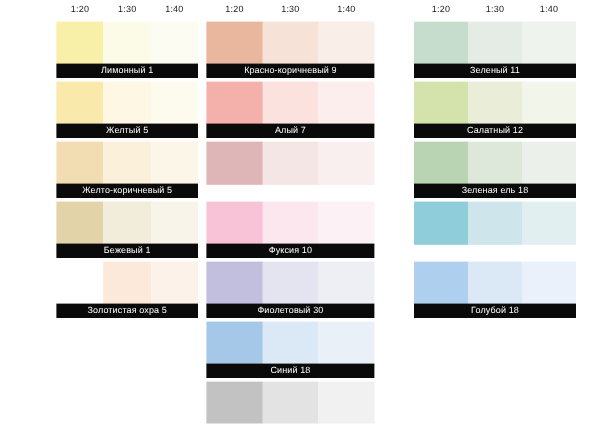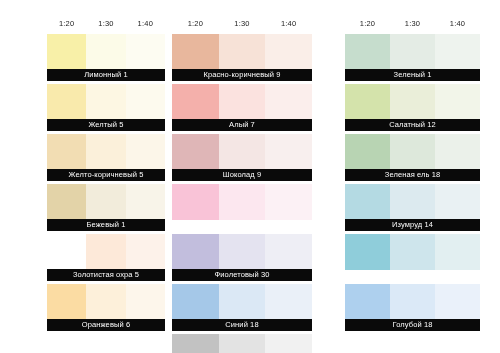--- a/index.html
+++ b/index.html
@@ -18,21 +18,21 @@
   .chart {
     position: absolute;
     left: 0;
     top: 0;
     width: 500px;
     height: 353px;
     background: #ffffff;
   }
   .column {
     position: absolute;
-    top: 16px;
+    top: 0;
   }
   .col-1 { left: 47px;  width: 118px; }
   .col-2 { left: 172px; width: 140px; }
   .col-3 { left: 345px; width: 135px; }
 
   .ratio-header {
     position: relative;
     height: 18px;
     width: 100%;
   }
@@ -126,28 +126,20 @@
         <div class="name-bar">Бежевый 1</div>
       </div>
       <div class="swatch-row">
         <div class="swatch-strip">
           <div class="swatch-cell"></div>
           <div class="swatch-cell" style="background: rgb(253, 233, 217);"></div>
           <div class="swatch-cell" style="background: rgb(253, 242, 234);"></div>
         </div>
         <div class="name-bar">Золотистая охра 5</div>
       </div>
-      <div class="swatch-row">
-        <div class="swatch-strip">
-          <div class="swatch-cell" style="background: rgb(251, 220, 163);"></div>
-          <div class="swatch-cell" style="background: rgb(253, 240, 218);"></div>
-          <div class="swatch-cell" style="background: rgb(253, 246, 235);"></div>
-        </div>
-        <div class="name-bar">Оранжевый 6</div>
-      </div>
     </div>
   <div class="column col-2">
       <div class="ratio-header">
         <div class="ratio-label" style="left: 0%; width: 33.3333%;">1:20</div>
         <div class="ratio-label" style="left: 33.3333%; width: 33.3333%;">1:30</div>
         <div class="ratio-label" style="left: 66.6666%; width: 33.3333%;">1:40</div>
       </div>
       <div class="swatch-row">
         <div class="swatch-strip">
           <div class="swatch-cell" style="background: rgb(232, 183, 157);"></div>
@@ -163,28 +155,28 @@
           <div class="swatch-cell" style="background: rgb(251, 238, 236);"></div>
         </div>
         <div class="name-bar">Алый 7</div>
       </div>
       <div class="swatch-row">
         <div class="swatch-strip">
           <div class="swatch-cell" style="background: rgb(223, 182, 183);"></div>
           <div class="swatch-cell" style="background: rgb(244, 230, 228);"></div>
           <div class="swatch-cell" style="background: rgb(248, 239, 238);"></div>
         </div>
-        <div class="name-bar">Шоколад 9</div>
       </div>
       <div class="swatch-row">
         <div class="swatch-strip">
           <div class="swatch-cell" style="background: rgb(249, 195, 215);"></div>
           <div class="swatch-cell" style="background: rgb(252, 231, 239);"></div>
           <div class="swatch-cell" style="background: rgb(252, 241, 245);"></div>
         </div>
+        <div class="name-bar">Фуксия 10</div>
       </div>
       <div class="swatch-row">
         <div class="swatch-strip">
           <div class="swatch-cell" style="background: rgb(194, 190, 221);"></div>
           <div class="swatch-cell" style="background: rgb(228, 227, 240);"></div>
           <div class="swatch-cell" style="background: rgb(238, 238, 245);"></div>
         </div>
         <div class="name-bar">Фиолетовый 30</div>
       </div>
       <div class="swatch-row">
@@ -209,48 +201,40 @@
         <div class="ratio-label" style="left: 0%; width: 33.3333%;">1:20</div>
         <div class="ratio-label" style="left: 33.3333%; width: 33.3333%;">1:30</div>
         <div class="ratio-label" style="left: 66.6666%; width: 33.3333%;">1:40</div>
       </div>
       <div class="swatch-row">
         <div class="swatch-strip">
           <div class="swatch-cell" style="background: rgb(198, 221, 205);"></div>
           <div class="swatch-cell" style="background: rgb(228, 236, 229);"></div>
           <div class="swatch-cell" style="background: rgb(238, 243, 238);"></div>
         </div>
-        <div class="name-bar">Зеленый 1</div>
+        <div class="name-bar">Зеленый 11</div>
       </div>
       <div class="swatch-row">
         <div class="swatch-strip">
           <div class="swatch-cell" style="background: rgb(212, 227, 171);"></div>
           <div class="swatch-cell" style="background: rgb(234, 238, 217);"></div>
           <div class="swatch-cell" style="background: rgb(242, 245, 233);"></div>
         </div>
         <div class="name-bar">Салатный 12</div>
       </div>
       <div class="swatch-row">
         <div class="swatch-strip">
           <div class="swatch-cell" style="background: rgb(184, 212, 179);"></div>
           <div class="swatch-cell" style="background: rgb(221, 232, 219);"></div>
           <div class="swatch-cell" style="background: rgb(235, 241, 234);"></div>
         </div>
         <div class="name-bar">Зеленая ель 18</div>
       </div>
       <div class="swatch-row">
         <div class="swatch-strip">
-          <div class="swatch-cell" style="background: rgb(180, 218, 227);"></div>
-          <div class="swatch-cell" style="background: rgb(220, 234, 239);"></div>
-          <div class="swatch-cell" style="background: rgb(233, 241, 243);"></div>
-        </div>
-        <div class="name-bar">Изумруд 14</div>
-      </div>
-      <div class="swatch-row">
-        <div class="swatch-strip">
           <div class="swatch-cell" style="background: rgb(143, 205, 218);"></div>
           <div class="swatch-cell" style="background: rgb(206, 229, 236);"></div>
           <div class="swatch-cell" style="background: rgb(226, 239, 241);"></div>
         </div>
       </div>
       <div class="swatch-row">
         <div class="swatch-strip">
           <div class="swatch-cell" style="background: rgb(174, 208, 238);"></div>
           <div class="swatch-cell" style="background: rgb(219, 233, 247);"></div>
           <div class="swatch-cell" style="background: rgb(234, 241, 250);"></div>

